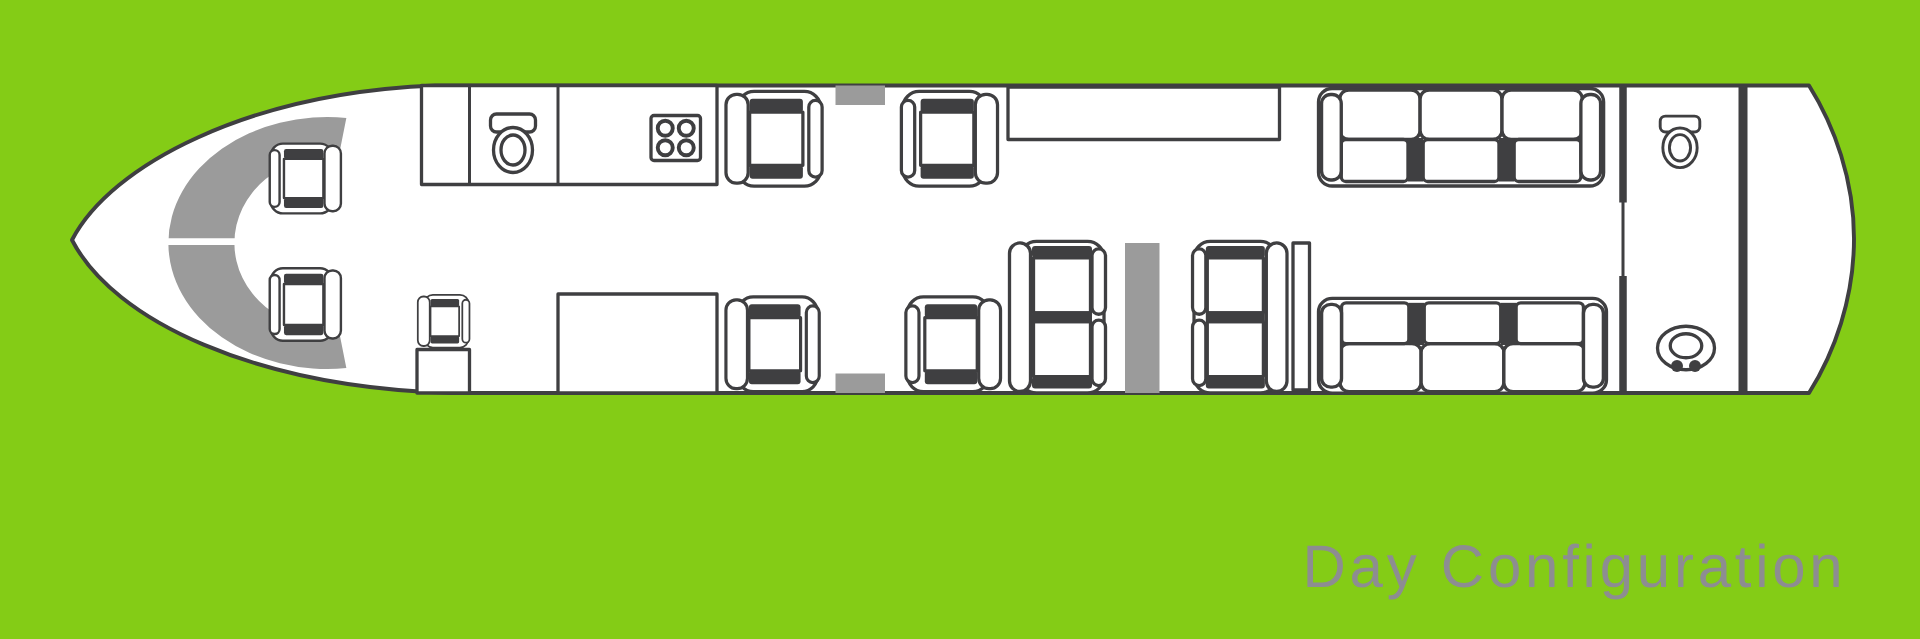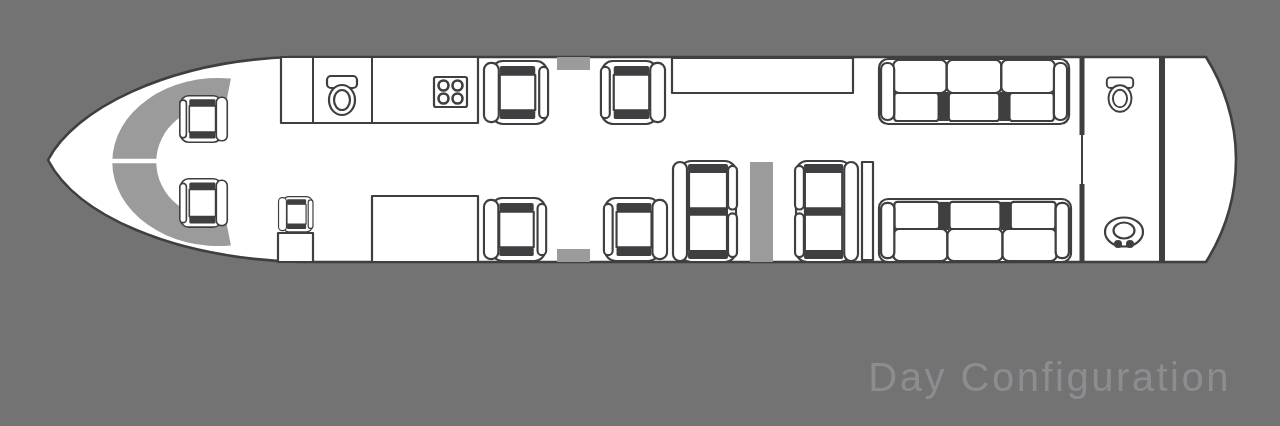--- a/index.html
+++ b/index.html
@@ -1,19 +1,19 @@
 <!DOCTYPE html>
 <html><head>
 <meta charset="utf-8">
 <style>
   html,body{margin:0;padding:0;background:#ffffff;}
   .stage{
     position:relative;
     width:1280px;height:426px;
-    background:#737373;
+    background:#84cc16;
     overflow:hidden;
     font-family:"Liberation Sans", sans-serif;
   }
   svg{display:block;}
   
   .ln  { fill:#ffffff; stroke:#3f3f41; stroke-width:2.2; stroke-linejoin:round; }
   .ln-thin { fill:none; stroke:#3f3f41; stroke-width:2; stroke-linejoin:round; }
   .dk  { fill:#3f3f41; stroke:none; }
   .hull{ fill:#ffffff; stroke:#3f3f41; stroke-width:2.6; stroke-linejoin:round; }
   .caption{

